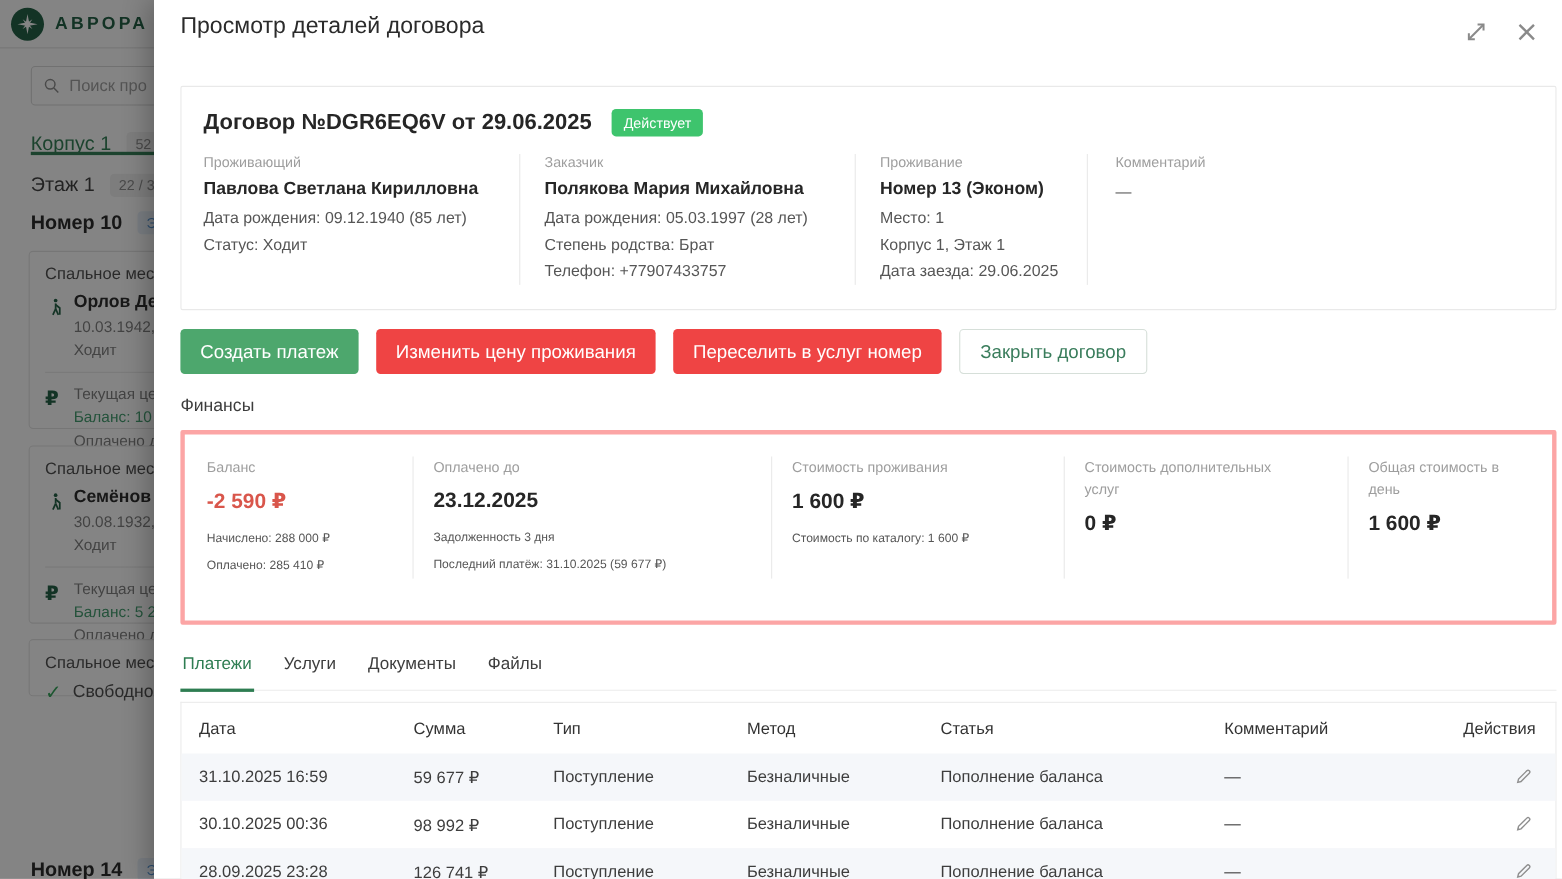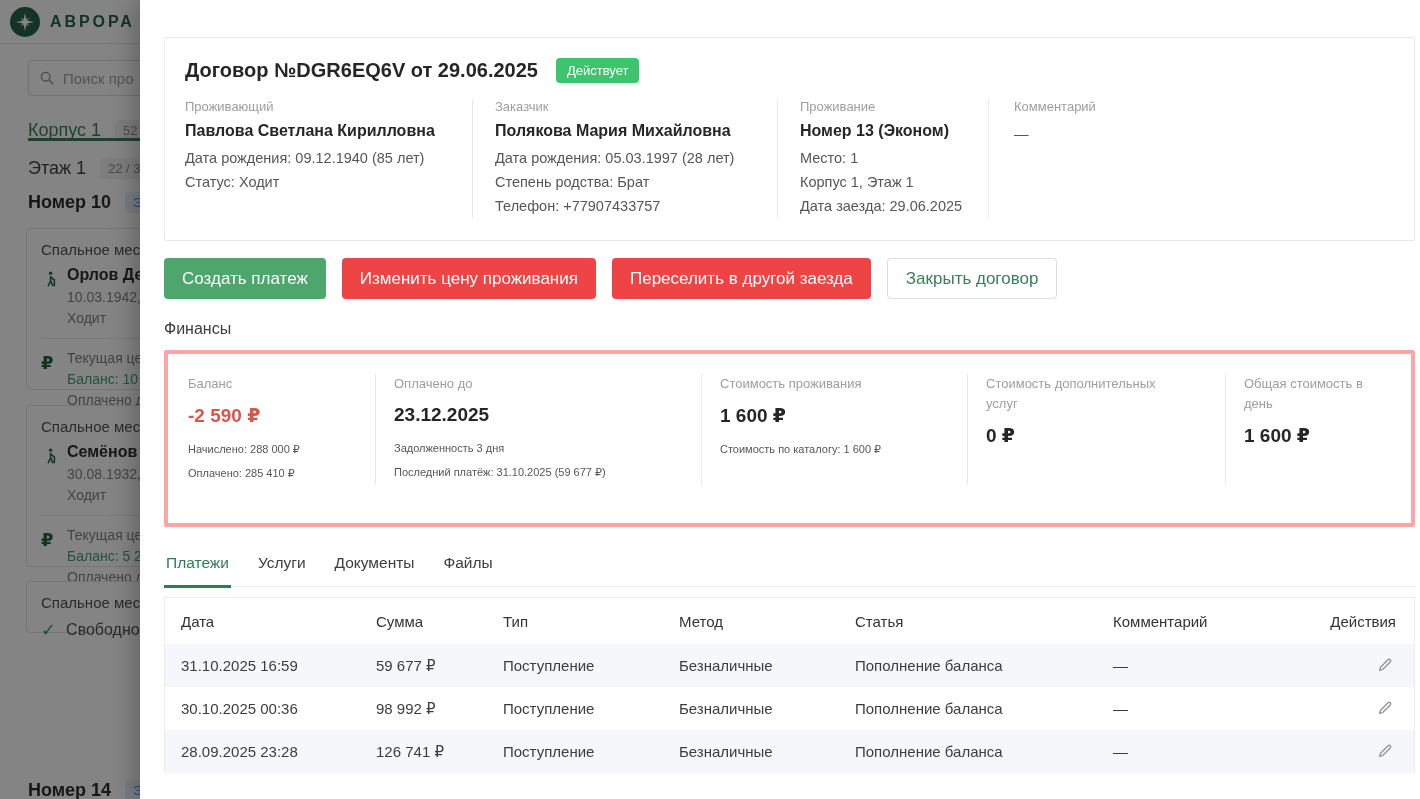--- a/index.html
+++ b/index.html
@@ -262,20 +262,35 @@
       <div class="room2-row">
         <span class="room-label">Номер 14</span>
         <span class="badge-blue">Эко</span>
       </div>
     </div>
   </div>
 
   <div class="backdrop"></div>
 
   <section class="modal">
+    <div class="modal-head">
+      <h1 class="modal-title">Просмотр деталей договора</h1>
+      <div class="head-icons">
+        <button class="icon-btn">
+          <svg width="20" height="20" viewBox="0 0 24 24" fill="none" stroke="#8a8a8a" stroke-width="2.2">
+            <path d="M13.5 4 H20 V10.5"></path>
+            <path d="M10.5 20 H4 V13.5"></path>
+            <line x1="4.5" y1="19.5" x2="19.5" y2="4.5"></line>
+          </svg>
+        </button>
+        <button class="icon-btn">
+          <span class="close-glyph">×</span>
+        </button>
+      </div>
+    </div>
 
     <div class="modal-body">
 
       <div class="contract-card">
         <div class="contract-title-row">
           <h2 class="contract-title">Договор №DGR6EQ6V от 29.06.2025</h2>
           <span class="status-badge">Действует</span>
         </div>
         <div class="contract-cols">
           <div class="ccol">
@@ -301,21 +316,21 @@
           <div class="ccol last">
             <div class="col-label">Комментарий</div>
             <div class="col-line">—</div>
           </div>
         </div>
       </div>
 
       <div class="actions-row">
         <button class="btn btn-light-green">Создать платеж</button>
         <button class="btn btn-dark-green">Изменить цену проживания</button>
-        <button class="btn btn-dark-green">Переселить в другой заезда</button>
+        <button class="btn btn-dark-green">Переселить в услуг номер</button>
         <button class="btn btn-outline">Закрыть договор</button>
       </div>
 
       <div class="fin-heading">Финансы</div>
       <div class="fin-card">
         <div class="fin-cols">
           <div class="fcol">
             <div class="fin-label">Баланс</div>
             <div class="fin-value red">-2 590 ₽</div>
             <div class="fin-line">Начислено: 288 000 ₽</div>

